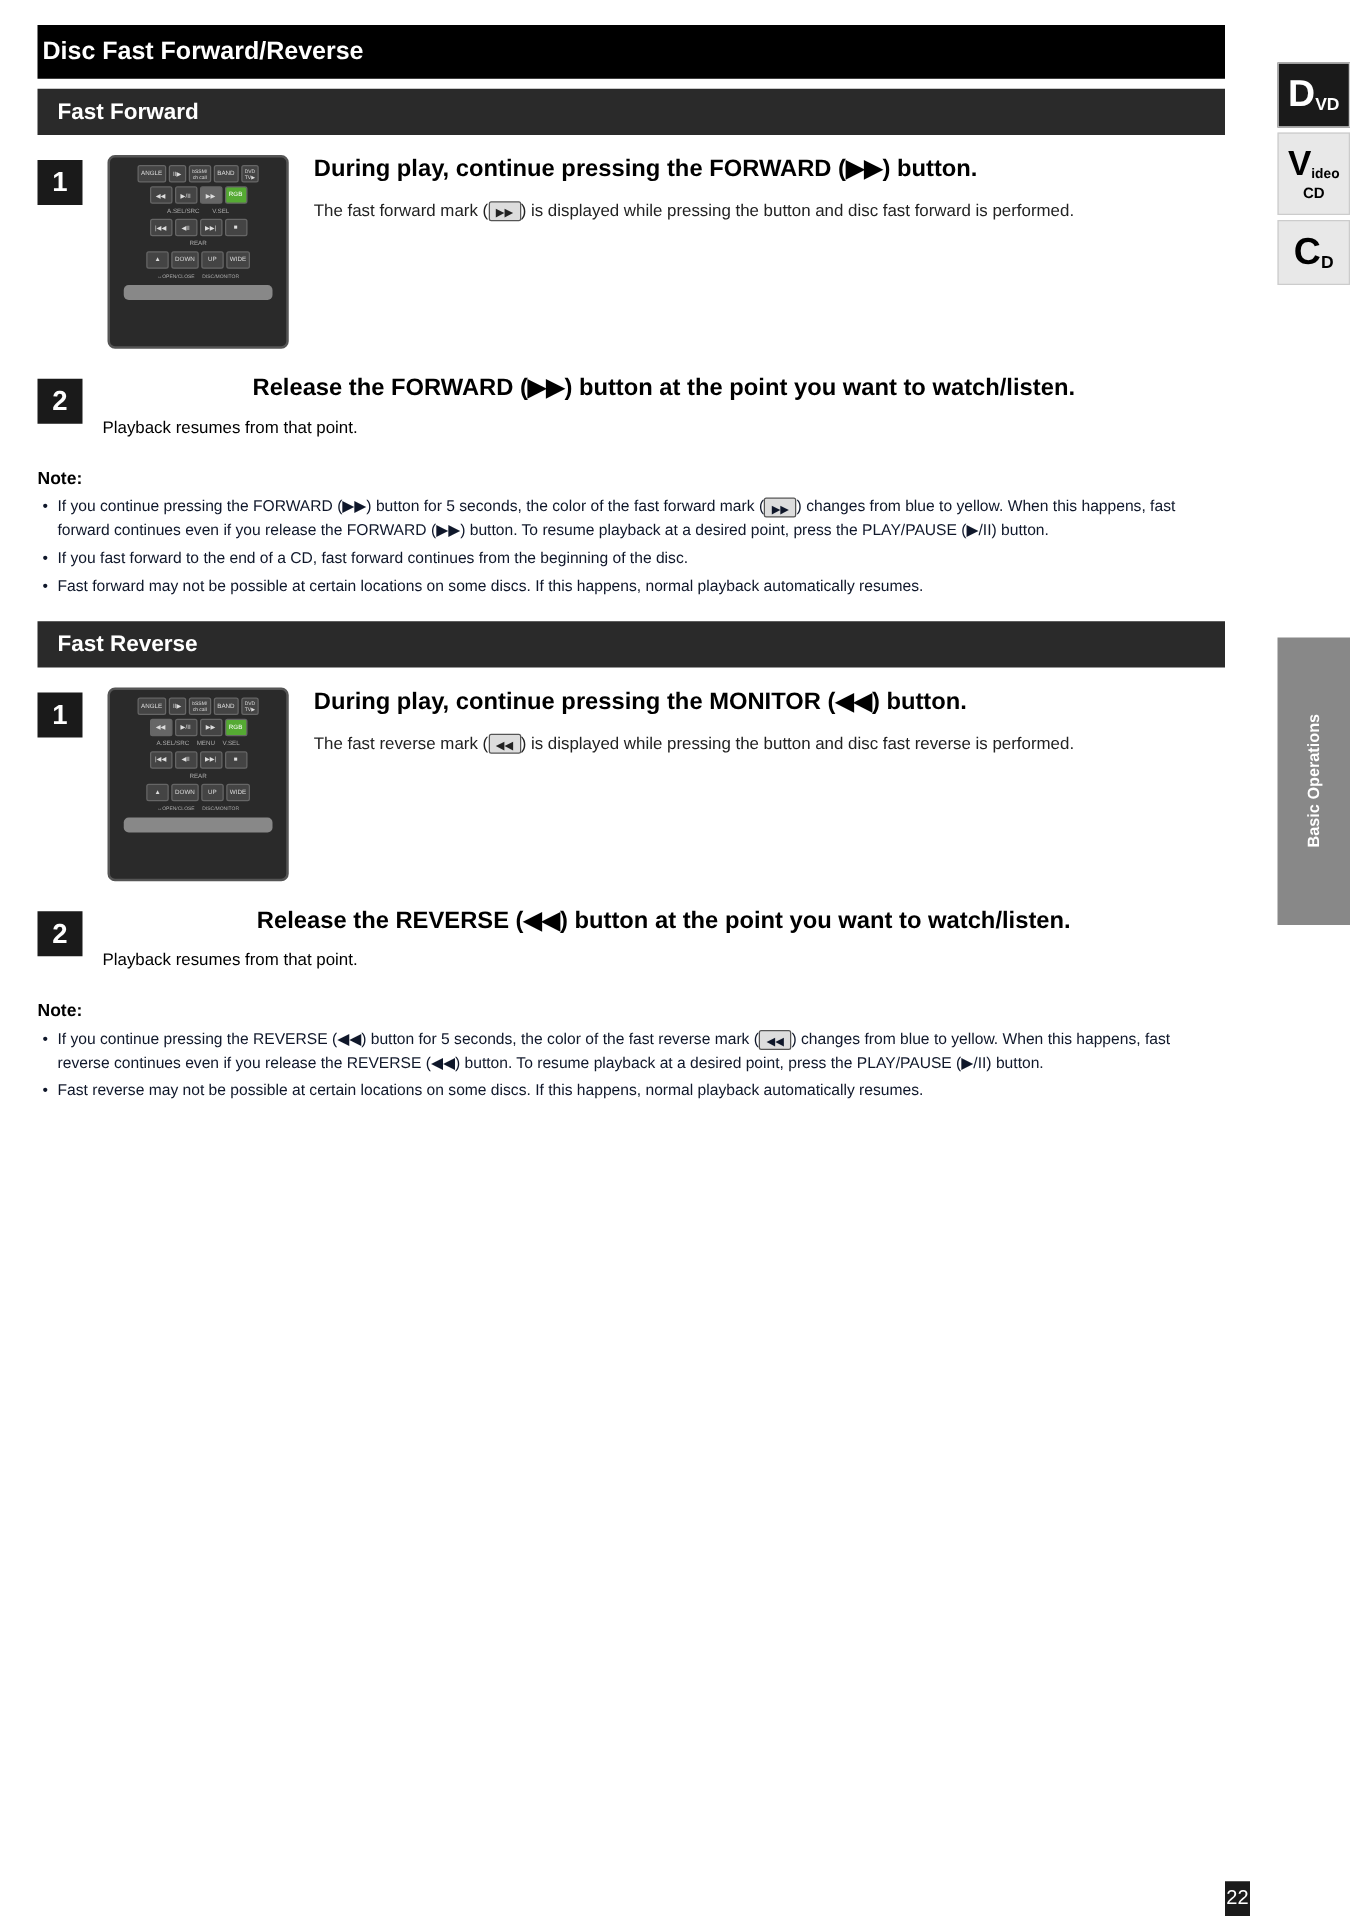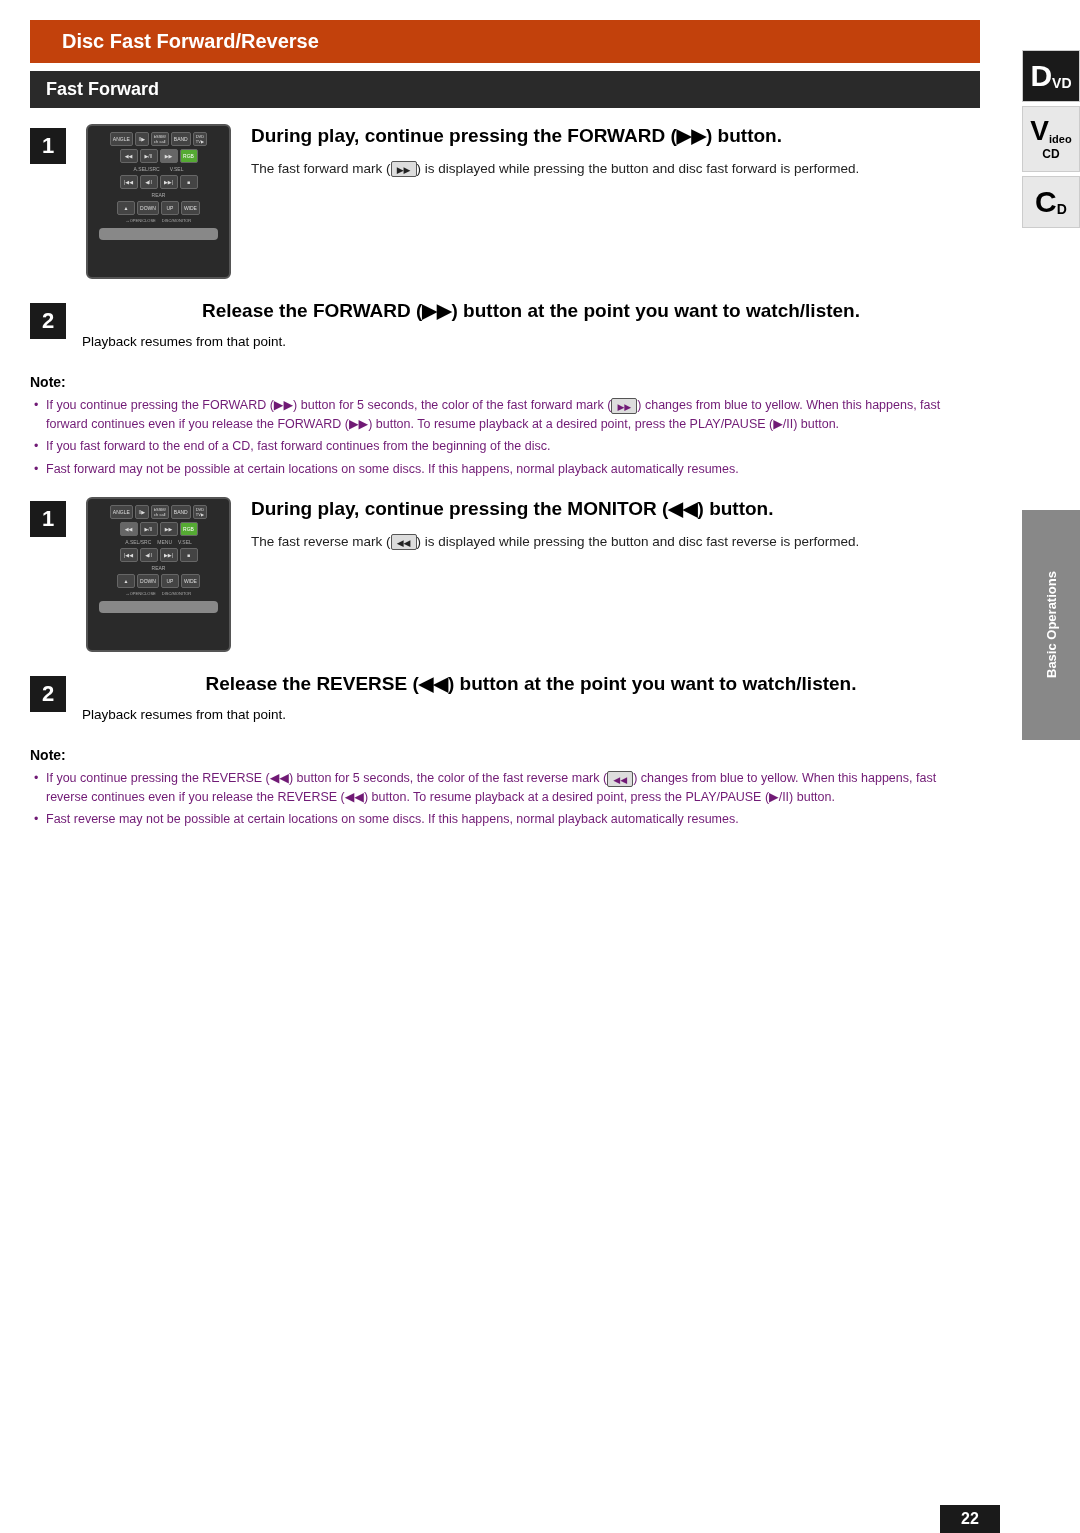--- a/index.html
+++ b/index.html
@@ -114,23 +114,23 @@
     }
 
     
     .main-content {
       margin-right: 70px;
       padding: 0 30px;
     }
 
     
     .section-header-main {
-      background: #c2410c;
-      color: #fff;
-      padding: 10px 32px;
+      background: #000000;
+      color: #fff;
+      padding: 10px 4px;
       font-size: 20px;
       font-weight: bold;
       margin-bottom: 0;
       margin-top: 20px;
     }
 
     .section-header-sub {
       background: #2a2a2a;
       color: #fff;
       padding: 8px 16px;
@@ -264,21 +264,21 @@
       list-style: none;
       padding-left: 0;
     }
 
     .note-list li {
       font-size: 12.5px;
       line-height: 1.5;
       padding-left: 16px;
       position: relative;
       margin-bottom: 4px;
-      color: #701a75;
+      color: #0f172a;
     }
 
     .note-list li::before {
       content: "•";
       position: absolute;
       left: 4px;
     }
 
     .inline-icon {
       display: inline-block;
@@ -294,22 +294,22 @@
     }
 
     
     .page-number {
       position: absolute;
       bottom: 20px;
       right: 80px;
       background: #1a1a1a;
       color: #fff;
       font-size: 16px;
-      font-weight: bold;
-      width: 60px;
+      font-weight: normal;
+      width: 20px;
       height: 28px;
       display: flex;
       align-items: center;
       justify-content: center;
     }
   </style>
 </head>
 <body>
 
 <div class="page-wrapper">
@@ -411,20 +411,23 @@
 
     <div class="note-section">
       <div class="note-title">Note:</div>
       <ul class="note-list">
         <li>If you continue pressing the FORWARD (▶▶) button for 5 seconds, the color of the fast forward mark (<span class="inline-icon">▶▶</span>) changes from blue to yellow. When this happens, fast forward continues even if you release the FORWARD (▶▶) button. To resume playback at a desired point, press the PLAY/PAUSE (▶/II) button.</li>
         <li>If you fast forward to the end of a CD, fast forward continues from the beginning of the disc.</li>
         <li>Fast forward may not be possible at certain locations on some discs. If this happens, normal playback automatically resumes.</li>
       </ul>
     </div>
 
+    <div class="section-header-sub">
+      <span>Fast Reverse</span>
+    </div>
 
     <div class="step-row">
       <div class="step-number">1</div>
 
       <div class="remote-img">
         <div class="remote-row">
           <div class="r-btn small">ANGLE</div>
           <div class="r-btn small">II▶</div>
           <div class="r-btn small" style="font-size:4px;">bSSM/<br>ch call</div>
           <div class="r-btn small">BAND</div>

